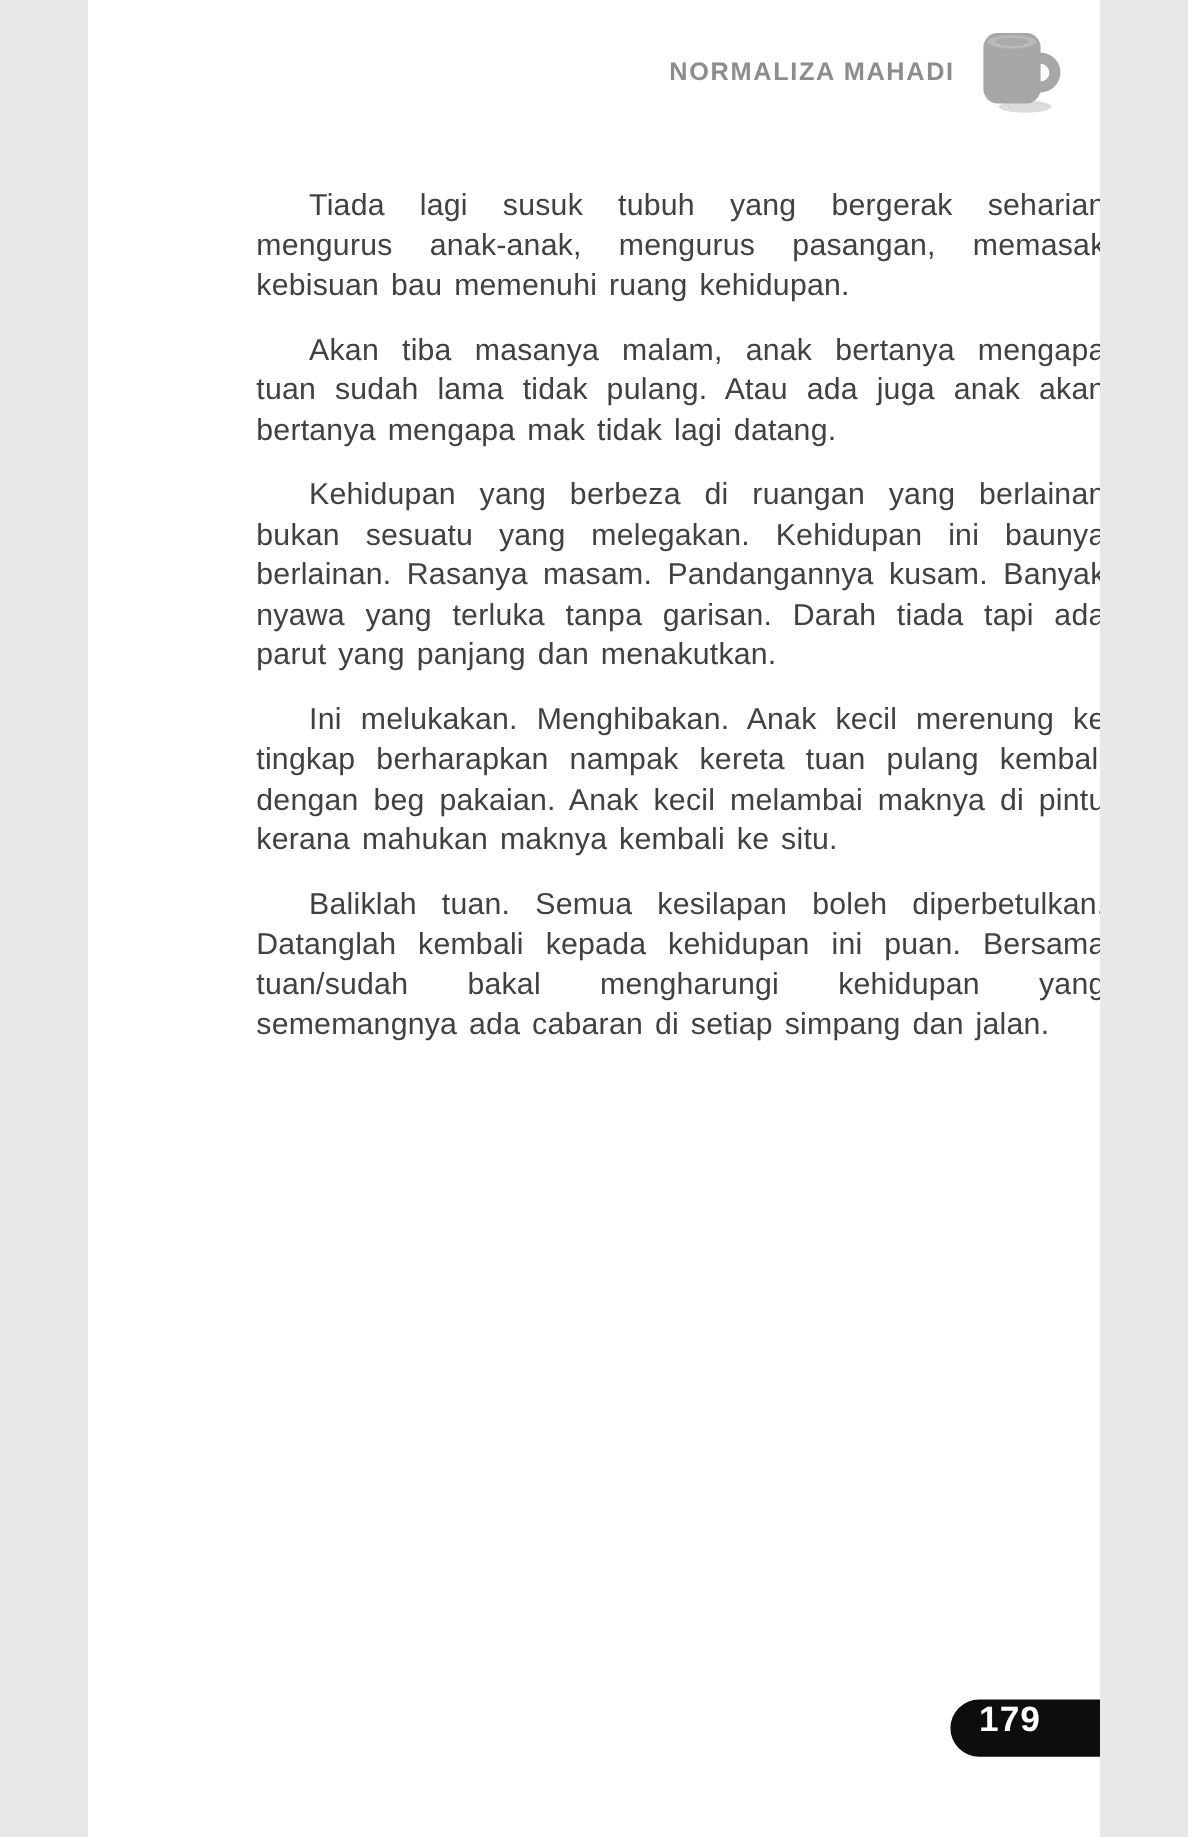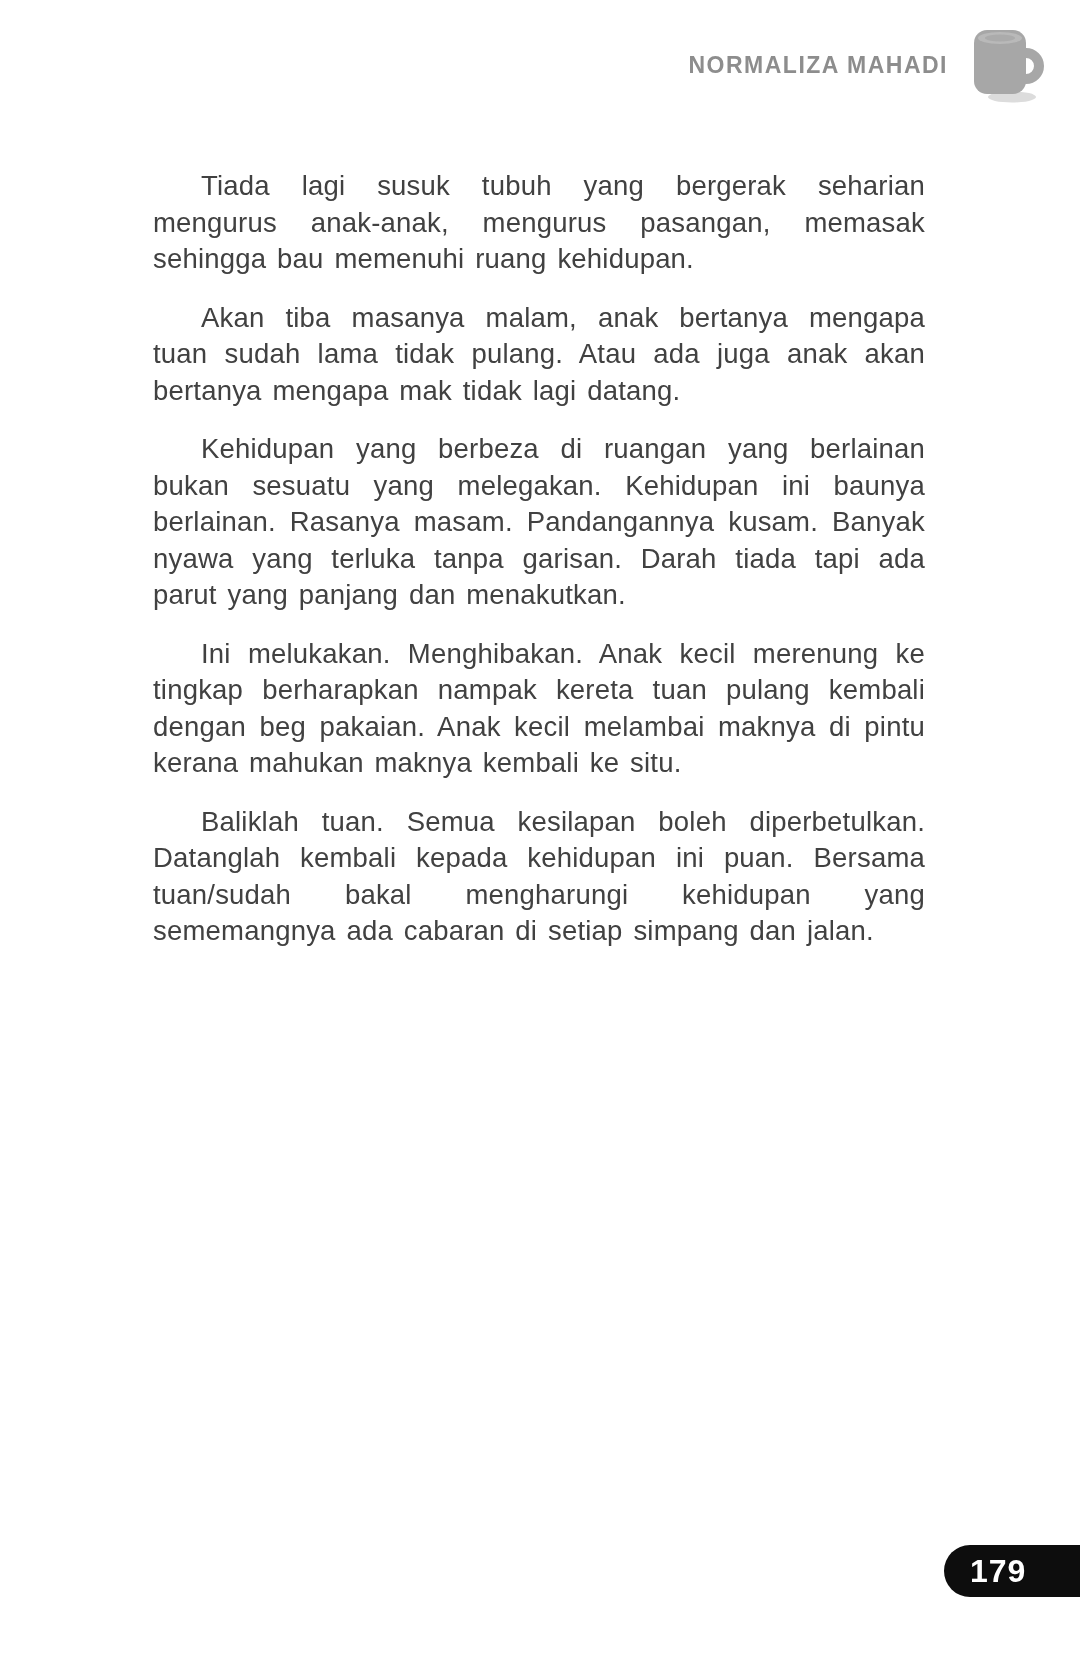--- a/index.html
+++ b/index.html
@@ -3,21 +3,21 @@
 <meta charset="utf-8">
 <style>
   html, body {
     margin: 0;
     padding: 0;
     background: #e8e8e8;
     font-family: "Liberation Sans", sans-serif;
   }
   .page {
     position: relative;
-    width: 1080px;
+    width: 920px;
     height: 1670px;
     margin: 0 auto;
     background: #ffffff;
     overflow: hidden;
   }
   
   .page-header {
     position: absolute;
     top: 0;
     left: 0;
@@ -61,21 +61,20 @@
   
   .page-number-badge {
     position: absolute;
     top: 1545px;
     right: 0;
     height: 52px;
     width: 136px;
     background: #0d0d0d;
     border-radius: 27px 0 0 27px;
     display: flex;
-    align-items: center;
   }
   .page-number {
     color: #ffffff;
     font-size: 32px;
     font-weight: bold;
     padding-left: 26px;
     letter-spacing: 1px;
   }
 </style>
 </head>
@@ -95,21 +94,21 @@
 
         <rect x="10" y="4" width="52" height="64" rx="13" fill="#a7a7a7"></rect>
 
         <ellipse cx="36" cy="12" rx="22" ry="6" fill="#b9b9b9"></ellipse>
         <ellipse cx="36" cy="12" rx="15" ry="3.5" fill="#ababab"></ellipse>
       </svg>
     </span>
   </div>
 
   <div class="page-content">
-      <p class="body-para">Tiada lagi susuk tubuh yang bergerak seharian mengurus anak-anak, mengurus pasangan, memasak sehingga bau memenuhi ruang kehidupan.</p>
+      <p class="body-para">Tiada lagi susuk tubuh yang bergerak seharian mengurus anak-anak, mengurus pasangan, memasak kebisuan bau memenuhi ruang kehidupan.</p>
       <p class="body-para">Akan tiba masanya malam, anak bertanya mengapa tuan sudah lama tidak pulang. Atau ada juga anak akan bertanya mengapa mak tidak lagi datang.</p>
       <p class="body-para">Kehidupan yang berbeza di ruangan yang berlainan bukan sesuatu yang melegakan. Kehidupan ini baunya berlainan. Rasanya masam. Pandangannya kusam. Banyak nyawa yang terluka tanpa garisan. Darah tiada tapi ada parut yang panjang dan menakutkan.</p>
       <p class="body-para">Ini melukakan. Menghibakan. Anak kecil merenung ke tingkap berharapkan nampak kereta tuan pulang kembali dengan beg pakaian. Anak kecil melambai maknya di pintu kerana mahukan maknya kembali ke situ.</p>
       <p class="body-para">Baliklah tuan. Semua kesilapan boleh diperbetulkan. Datanglah kembali kepada kehidupan ini puan. Bersama tuan/sudah bakal mengharungi kehidupan yang sememangnya ada cabaran di setiap simpang dan jalan.</p>
     </div>
 
   <div class="page-number-badge">
     <span class="page-number">179</span>
   </div>
 

